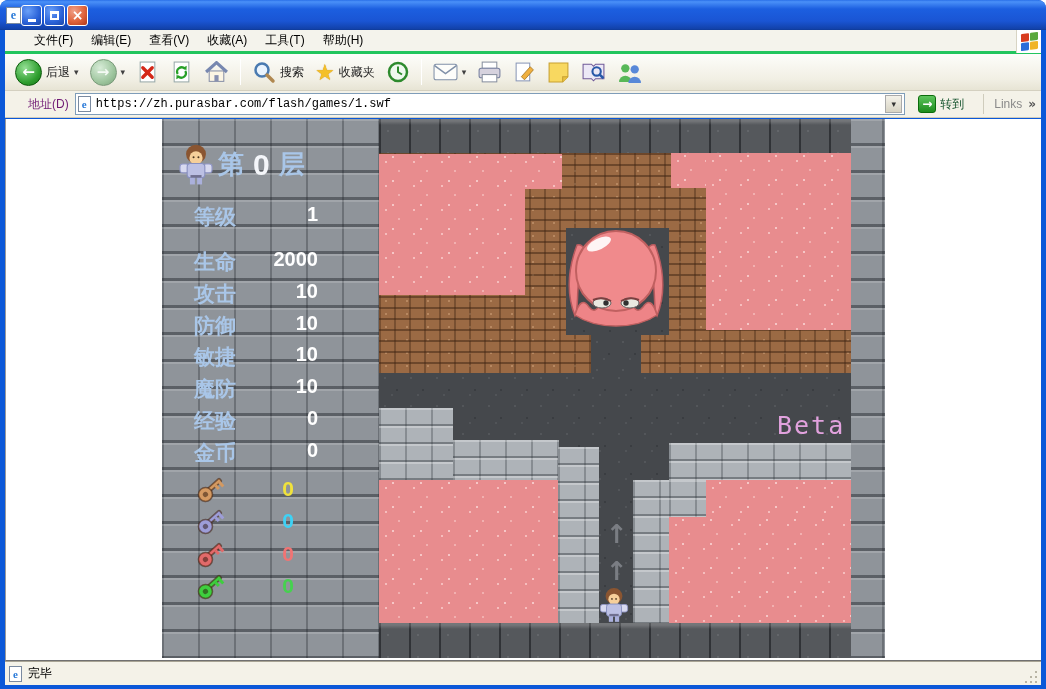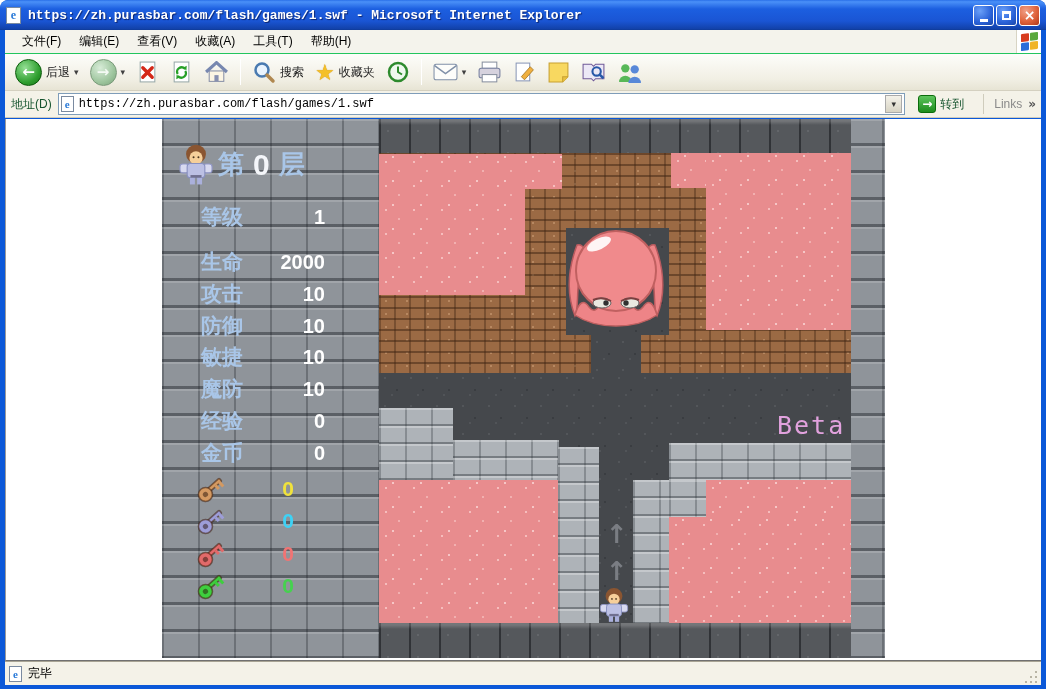--- a/index.html
+++ b/index.html
@@ -18,21 +18,21 @@
   .winbtns { display:flex; gap:2px; }
   .wbtn { width:21px; height:21px; border-radius:3px; border:1px solid #fff;
     display:flex; align-items:center; justify-content:center; color:#fff; }
   .wbtn.blue { background:radial-gradient(circle at 6px 5px,#6aa0f8,#2a62d8 60%,#1a46a8); }
   .wbtn.red  { background:radial-gradient(circle at 6px 5px,#f0a088,#e0643c 55%,#b03818); font:bold 14px "DejaVu Sans",sans-serif; }
   .glyph-min { width:8px; height:3px; background:#fff; margin-top:10px; }
   .glyph-max { width:9px; height:9px; border:2px solid #fff; border-top-width:3px; }
 
   
   .menubar { position:absolute; left:5px; top:30px; width:1036px; height:24px; background:#f4f3ec;
-    border-bottom:1px solid #22c55e; display:flex; align-items:center; padding-left:8px; }
+    border-bottom:3px solid #22c55e; display:flex; align-items:center; padding-left:20px; }
   .menu-item { font:12px "Liberation Sans",sans-serif; color:#000; padding:3px 9px; }
   .throbber { position:absolute; right:0; top:0; width:25px; height:23px; background:#fff;
     border-left:1px solid #d8d4c4; display:flex; align-items:center; justify-content:center; }
   .winflag { display:grid; grid-template-columns:8px 8px; grid-template-rows:8px 8px; gap:1px; transform:skewY(-8deg); }
   .winflag i { border-radius:1px; }
 
   
   .toolbar { position:absolute; left:5px; top:54px; width:1036px; height:37px;
     background:linear-gradient(180deg,#fdfdfa,#f1efe4 70%,#e7e4d4); border-bottom:1px solid #d4d0c0;
     display:flex; align-items:center; padding-left:6px; gap:3px; }
@@ -42,21 +42,21 @@
   .nav-circle { width:27px; height:27px; border-radius:50%; display:flex; align-items:center; justify-content:center;
     color:#fff; font:bold 15px "DejaVu Sans",sans-serif; }
   .nav-back { background:radial-gradient(circle at 9px 8px,#94e094,#2f9e2f 62%,#147014); border:1px solid #0a5a0a; }
   .nav-fwd  { background:radial-gradient(circle at 9px 8px,#d8ecd8,#9cc49c 62%,#7aa07a); border:1px solid #7a9a7a; color:#f4faf4; }
   .tsep { width:1px; height:26px; background:#c8c4b4; border-right:1px solid #fff; margin:0 4px; }
   .ticon { display:flex; align-items:center; justify-content:center; }
 
   
   .addrbar { position:absolute; left:5px; top:91px; width:1036px; height:27px; background:#f4f2e8;
     border-bottom:1px solid #cfccbc; display:flex; align-items:center; padding:0 5px; }
-  .addr-label { font:12px "Liberation Sans",sans-serif; color:#14532d; margin:0 6px 0 1px; white-space:nowrap; }
+  .addr-label { font:12px "Liberation Sans",sans-serif; color:#701a75; margin:0 6px 0 18px; white-space:nowrap; }
   .addr-input { flex:1 1 auto; height:22px; background:#fff; border:1px solid #7f9db9; display:flex; align-items:center; padding:0 2px; }
   .addr-url { font:12px "Liberation Mono", monospace; color:#000; margin-left:5px; white-space:nowrap; flex:1 1 auto; }
   .addr-drop { width:17px; height:18px; background:linear-gradient(180deg,#f4f2ea,#d8d4c4); border:1px solid #aaa;
     display:flex; align-items:center; justify-content:center; font-size:9px; color:#333; }
   .go-btn { display:flex; align-items:center; gap:4px; margin-left:8px; padding:1px 5px; }
   .go-ic { width:18px; height:18px; border-radius:3px; background:linear-gradient(180deg,#5cc45c,#1e8c1e); border:1px solid #0c6c0c;
     color:#fff; font:bold 12px "DejaVu Sans",sans-serif; display:flex; align-items:center; justify-content:center; }
   .go-label { font:12px "Liberation Sans",sans-serif; color:#14532d; }
   .links-area { display:flex; align-items:center; gap:6px; margin-left:14px; border-left:1px solid #cfccbc; padding-left:10px; height:20px; }
   .links-label { font:12px "Liberation Sans",sans-serif; color:#8a8a8a; }
@@ -98,21 +98,21 @@
       radial-gradient(circle 1.5px at 14px 3px, #f6c6c6 55%, transparent 60%);
     background-size:28px 24px; }
   .t-graybrick { background-color:#aeb3b8;
     background-image:
       repeating-linear-gradient(180deg, rgba(255,255,255,.28) 0 2px, rgba(0,0,0,0) 2px 16px, rgba(52,58,64,.45) 16px 18px),
       repeating-linear-gradient(90deg, rgba(52,58,64,.32) 0 2px, rgba(0,0,0,0) 2px 26px); }
 
   .hud-floor { position:absolute; left:56px; top:28px; display:flex; align-items:center; gap:9px; }
   .floor-cjk { font:bold 26px "DejaVu Sans",sans-serif; color:#a9c6e8; }
   .floor-num { font:bold 30px "Liberation Sans",sans-serif; color:#f4f6fa; }
-  .stat-row { position:absolute; left:39px; width:124px; display:flex; justify-content:space-between; align-items:center; }
+  .stat-row { position:absolute; left:32px; width:124px; display:flex; justify-content:space-between; align-items:flex-start; }
   .stat-label { font:bold 21px "DejaVu Sans",sans-serif; color:#a9c6e8; }
   .stat-value { font:bold 20px "Liberation Sans",sans-serif; color:#fff; }
   .key-row { position:absolute; left:30px; width:106px; display:flex; align-items:center; justify-content:space-between; }
   .key-ic { width:36px; height:36px; }
   .key-outline { stroke:rgba(60,28,10,.55); stroke-width:1.6px; }
   .key-hole { fill:rgba(40,20,10,.5); }
   .key-count { font:bold 21px "Liberation Sans",sans-serif; width:20px; text-align:center; }
   .beta { position:absolute; left:615px; top:292px; font:25px "DejaVu Sans Mono",monospace; color:#e2a2de; letter-spacing:2px; }
   .uparrow { position:absolute; left:440px; width:30px; text-align:center; font:bold 26px "DejaVu Sans",sans-serif; color:rgba(165,170,176,.55); }
 
@@ -134,21 +134,20 @@
 
   .bottom-edge { position:absolute; left:0; bottom:0; width:1046px; height:4px; background:#0b58d8; }
 </style>
 </head>
 <body>
 
 <div class="window">
 
   <div class="titlebar">
     <div class="ie-page">e</div>
-    <div class="title-text">https://zh.purasbar.com/flash/games/1.swf - Microsoft Internet Explorer</div>
     <div class="winbtns">
       <div class="wbtn blue">
           <span class="glyph-min"></span>
         </div>
       <div class="wbtn blue">
           <span class="glyph-max"></span>
         </div>
       <div class="wbtn red">×</div>
     </div>
   </div>

